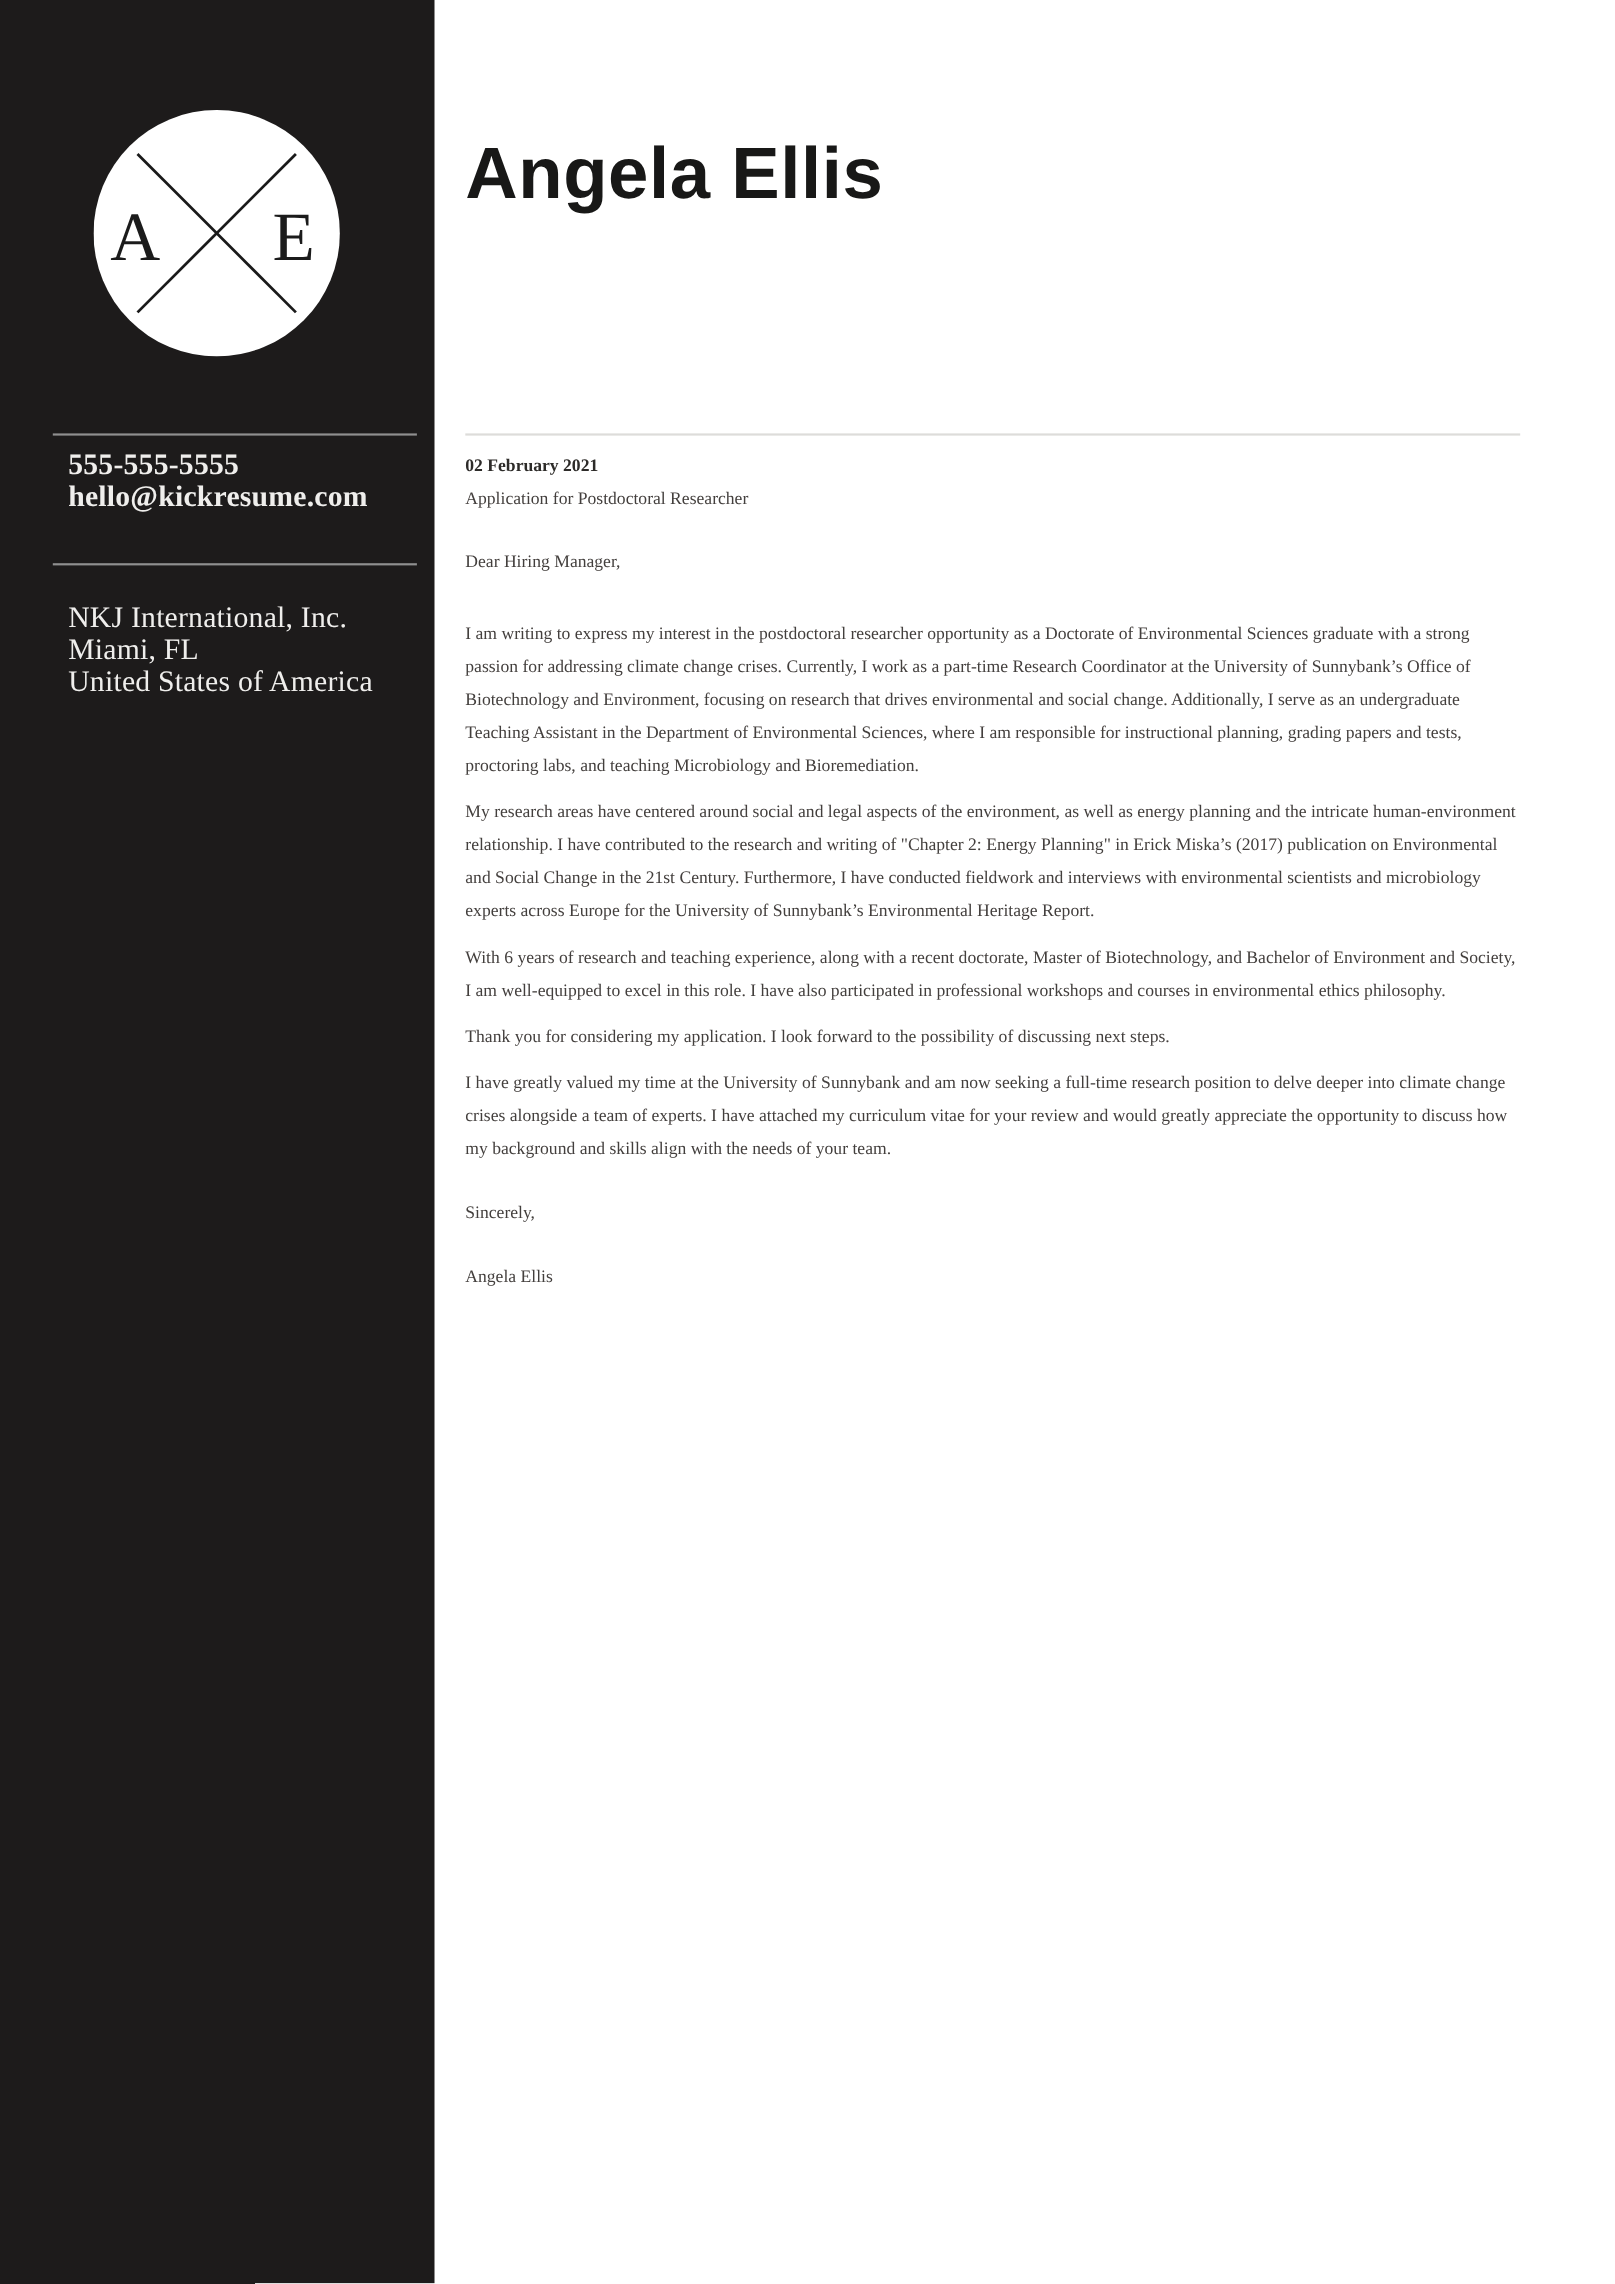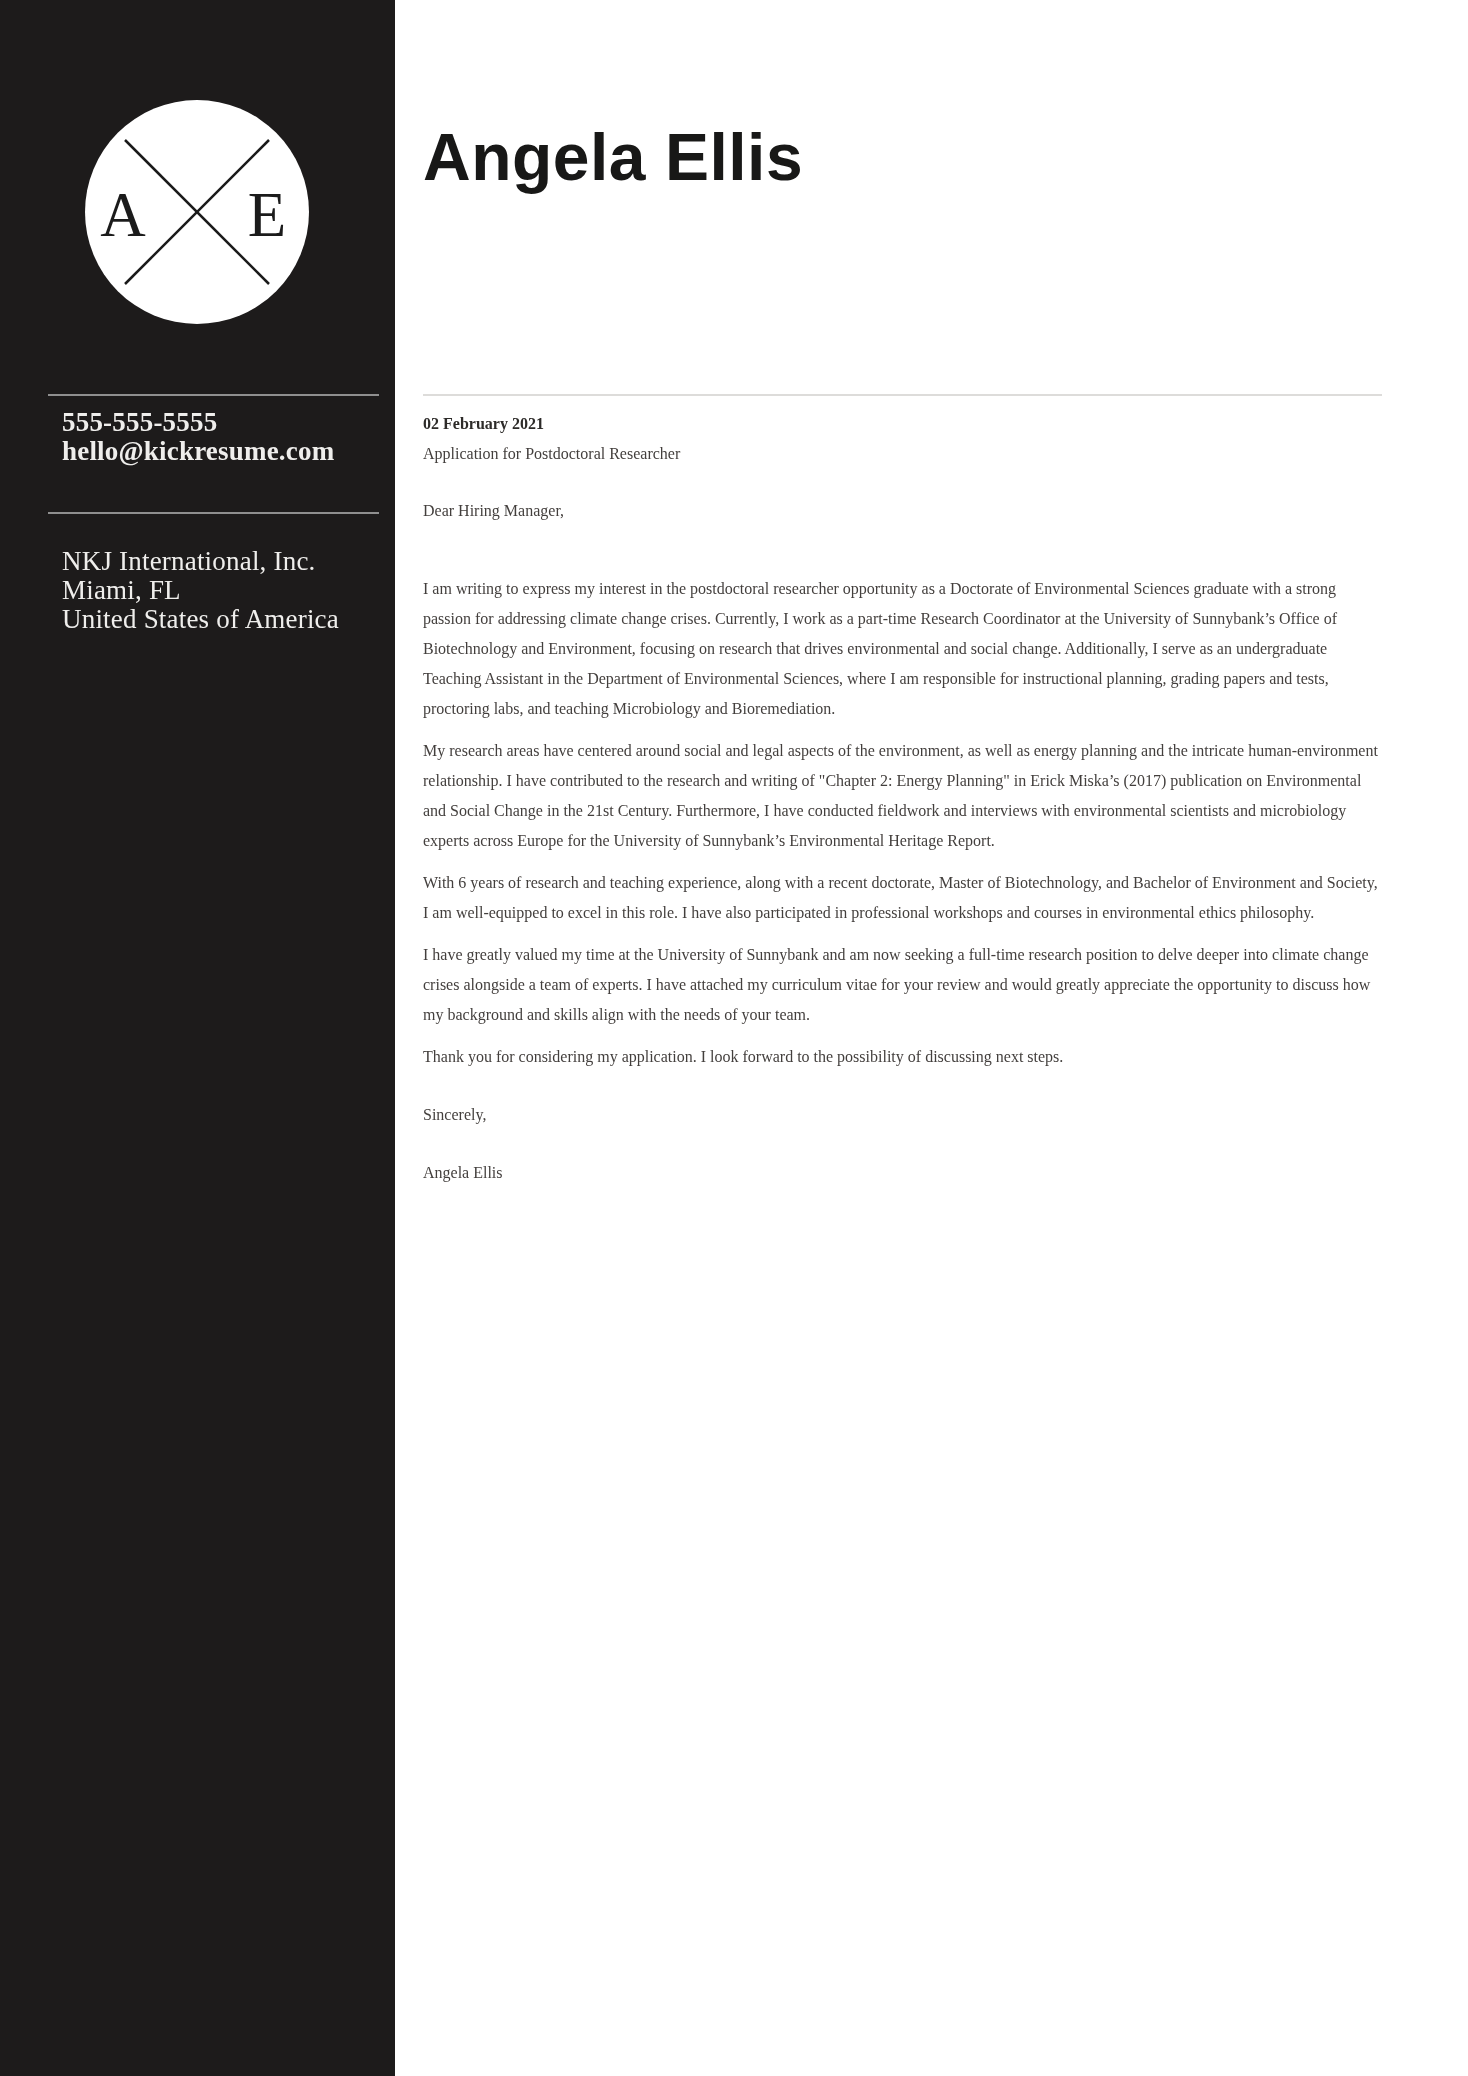--- a/index.html
+++ b/index.html
@@ -68,21 +68,21 @@
     margin-top:204px;
     height:2px;border:none;
     background:var(--rule,#dddcda);
   }
   .letter{font-size:16px;line-height:30px;}
   .date-block{margin-top:13px;}
   .date-line{font-weight:700;color:var(--date-text,#2d2b29);}
   .subject-line{font-weight:400;}
   .salutation{margin-top:27px;}
   .letter p.body-par{margin-top:12px;}
-  .letter p.first-par{margin-top:48px;}
+  .letter p.first-par{margin-top:36px;}
   .signoff{margin-top:28px;}
   .signature{margin-top:28px;}
 </style>
 </head>
 <body>
 
 <div class="page">
 
   <aside class="sidebar">
 
@@ -127,23 +127,23 @@
       </div>
 
       <p class="salutation">Dear Hiring Manager,</p>
 
       <p class="body-par first-par">I am writing to express my interest in the postdoctoral researcher opportunity as a Doctorate of Environmental Sciences graduate with a strong passion for addressing climate change crises. Currently, I work as a part-time Research Coordinator at the University of Sunnybank’s Office of Biotechnology and Environment, focusing on research that drives environmental and social change. Additionally, I serve as an undergraduate Teaching Assistant in the Department of Environmental Sciences, where I am responsible for instructional planning, grading papers and tests, proctoring labs, and teaching Microbiology and Bioremediation.</p>
 
       <p class="body-par">My research areas have centered around social and legal aspects of the environment, as well as energy planning and the intricate human-environment relationship. I have contributed to the research and writing of "Chapter 2: Energy Planning" in Erick Miska’s (2017) publication on Environmental and Social Change in the 21st Century. Furthermore, I have conducted fieldwork and interviews with environmental scientists and microbiology experts across Europe for the University of Sunnybank’s Environmental Heritage Report.</p>
 
       <p class="body-par">With 6 years of research and teaching experience, along with a recent doctorate, Master of Biotechnology, and Bachelor of Environment and Society, I am well-equipped to excel in this role. I have also participated in professional workshops and courses in environmental ethics philosophy.</p>
 
+      <p class="body-par">Thank you for considering my application. I look forward to the possibility of discussing next steps.</p>
+
       <p class="body-par">I have greatly valued my time at the University of Sunnybank and am now seeking a full-time research position to delve deeper into climate change crises alongside a team of experts. I have attached my curriculum vitae for your review and would greatly appreciate the opportunity to discuss how my background and skills align with the needs of your team.</p>
-
-      <p class="body-par">Thank you for considering my application. I look forward to the possibility of discussing next steps.</p>
 
       <p class="signoff">Sincerely,</p>
 
       <p class="signature">Angela Ellis</p>
 
     </div>
 
   </main>
 
 </div>

